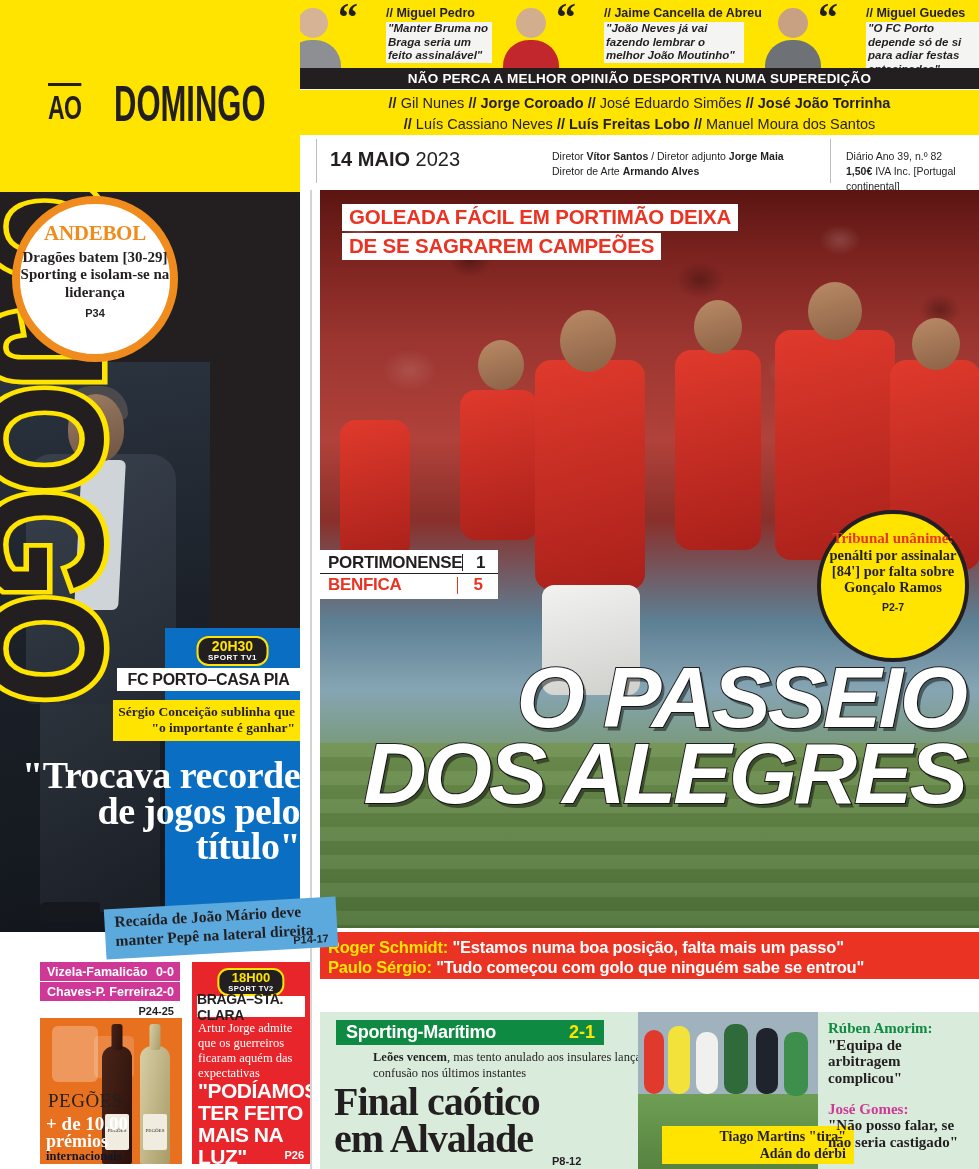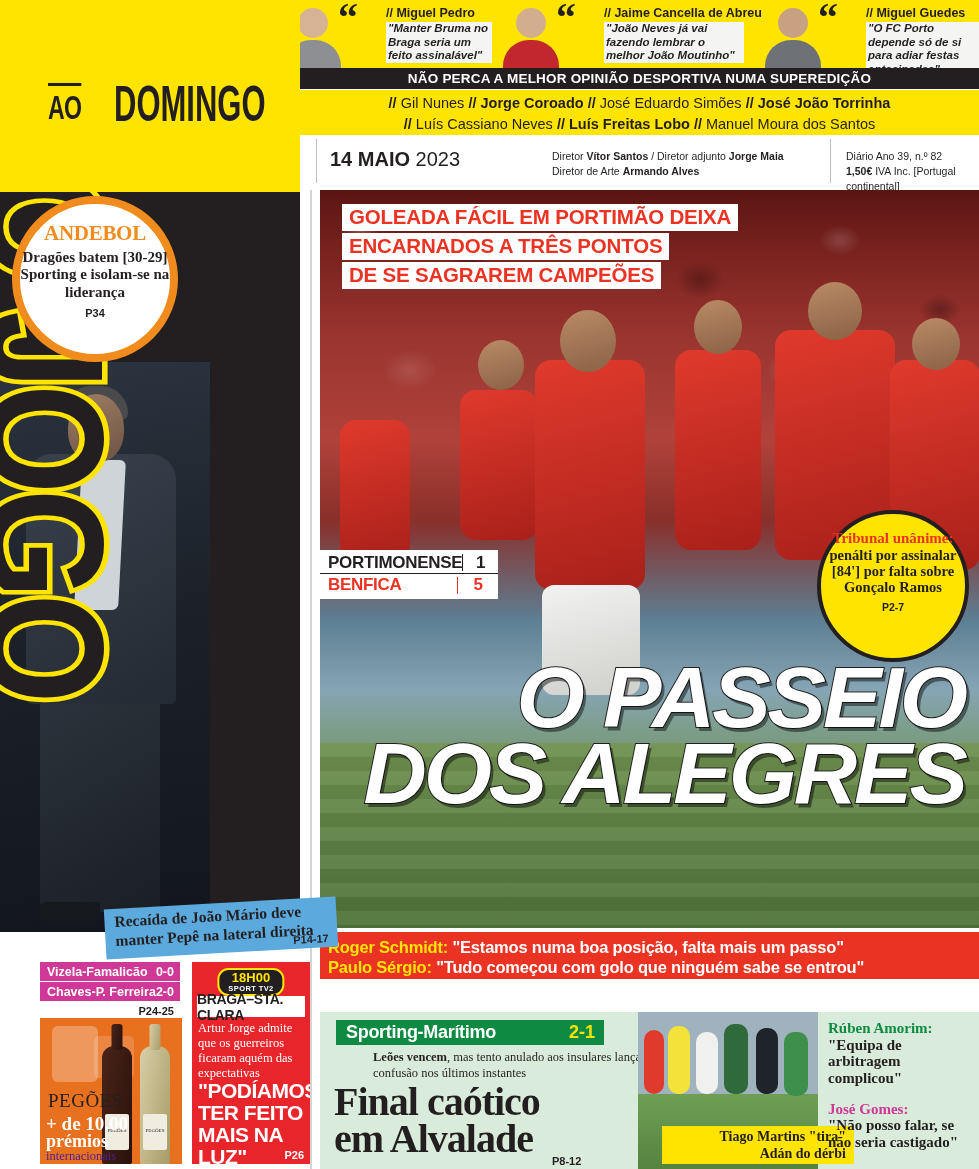--- a/index.html
+++ b/index.html
@@ -234,21 +234,21 @@
     font-size: 19px; font-weight: 900; color: #fff;
     font-family: "Liberation Serif", serif;
   }
   .ad-line2 {
     position: absolute; left: 6px; top: 113px;
     font-size: 18px; font-weight: 900; color: #fff;
     font-family: "Liberation Serif", serif;
   }
   .ad-line3 {
     position: absolute; left: 6px; top: 131px;
-    font-size: 12.5px; font-weight: normal; color: #4c1d95;
+    font-size: 12.5px; font-weight: bold; color: #0f172a;
     font-family: "Liberation Serif", serif;
   }
   .bottle {
     position: absolute; bottom: 0; width: 30px; height: 118px;
     border-radius: 12px 12px 2px 2px;
   }
   .bottle.b1 { left: 62px; background: linear-gradient(100deg,#4a2418,#2a110b); }
   .bottle.b2 { left: 100px; background: linear-gradient(100deg,#d8cfa6,#a89b68); }
   .bottle .neck {
     position: absolute; left: 50%; top: -22px; transform: translateX(-50%);
@@ -565,20 +565,29 @@
       <div class="ojogo-text">O JOGO</div>
     </div>
   </div>
 
   <div class="andebol">
     <div class="title">ANDEBOL</div>
     <div class="body">Dragões batem [30-29] Sporting e isolam-se na liderança</div>
     <div class="pg">P34</div>
   </div>
 
+  <div class="blue-block">
+    <div class="tv-badge">
+      <div class="t1">20H30</div>
+      <div class="t2">SPORT TV1</div>
+    </div>
+    <div class="match-bar">FC PORTO–CASA PIA</div>
+    <div class="yellow-kicker">Sérgio Conceição sublinha que "o importante é ganhar"</div>
+    <div class="big-quote">"Trocava recorde de jogos pelo título"</div>
+  </div>
 
   <div class="blue-banner">
     <div class="l">Recaída de João Mário deve</div>
     <div class="l">manter Pepê na lateral direita</div>
     <div class="pg">P14-17</div>
   </div>
 
   <div class="results">
     <div class="res-row">
       <span>Vizela-Famalicão</span>
@@ -653,21 +662,20 @@
     <div class="player p-body" style="left:355px;top:160px;width:86px;height:200px;"></div>
     <div class="player p-skin" style="left:374px;top:110px;width:48px;height:54px;border-radius:50%;"></div>
     <div class="player p-body" style="left:455px;top:140px;width:120px;height:230px;"></div>
     <div class="player p-skin" style="left:488px;top:92px;width:54px;height:58px;border-radius:50%;"></div>
     <div class="player p-body" style="left:570px;top:170px;width:90px;height:210px;"></div>
     <div class="player p-skin" style="left:592px;top:128px;width:48px;height:52px;border-radius:50%;"></div>
     <div class="player p-body" style="left:20px;top:230px;width:70px;height:140px;"></div>
 
     <div class="kicker-lines">
       <div class="kl">GOLEADA FÁCIL EM PORTIMÃO DEIXA</div>
-      <div class="kl">ENCARNADOS A TRÊS PONTOS</div>
       <div class="kl">DE SE SAGRAREM CAMPEÕES</div>
     </div>
 
     <div class="score-box">
       <div class="score-row home">
         <span class="tm">PORTIMONENSE</span>
         <span class="vline"></span>
         <span class="sc">1</span>
       </div>
       <div class="score-row away">

